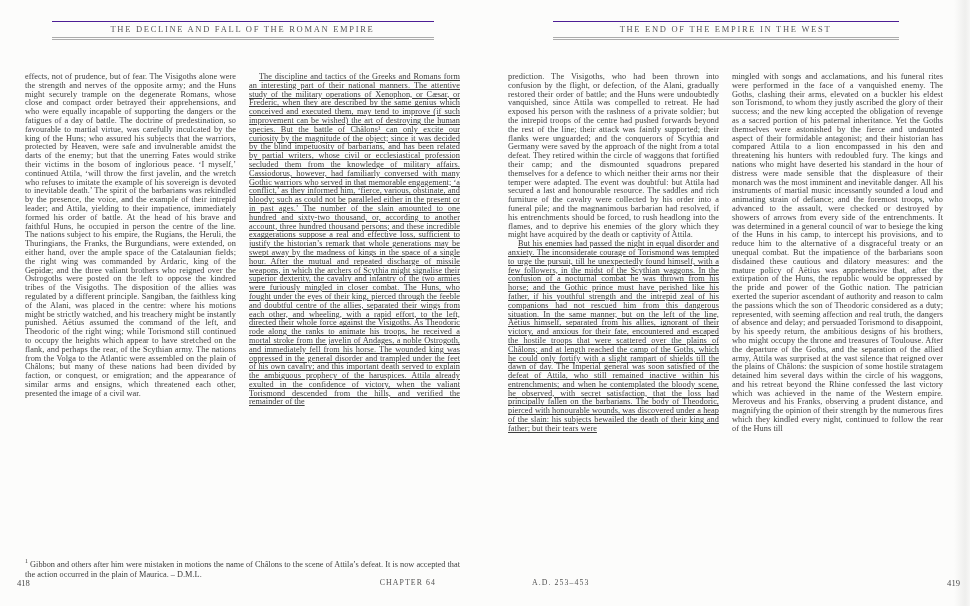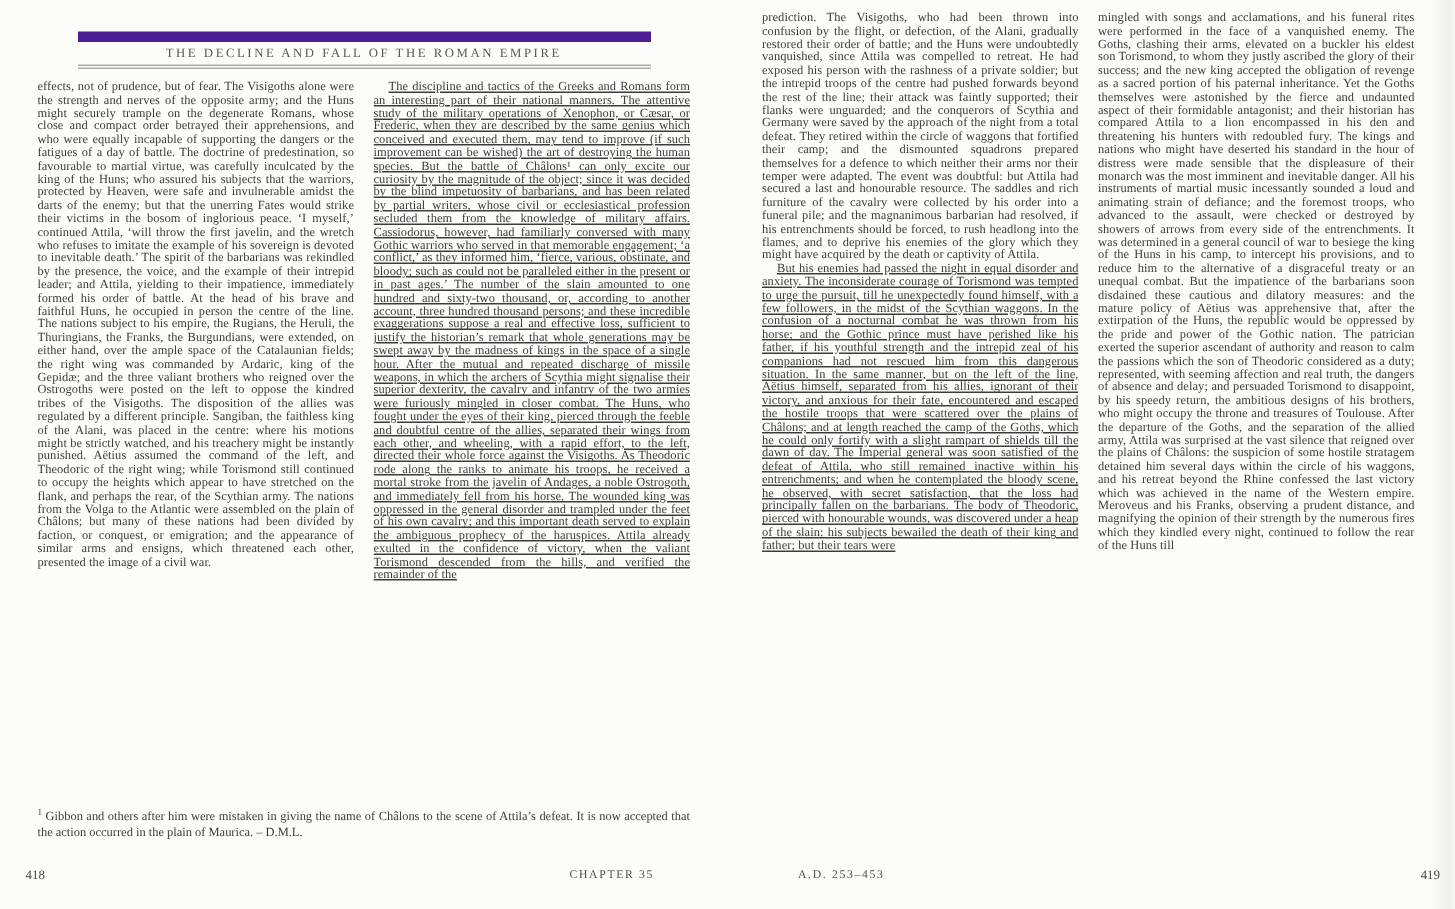--- a/index.html
+++ b/index.html
@@ -10,33 +10,33 @@
     font-family:"Liberation Serif","DejaVu Serif",serif;
     color:#3c3c3c;
     overflow:hidden;
   }
   .page { position:absolute; top:0; height:606px; }
   .page-left  { left:25px;  width:435px; }
   .page-right { left:508px; width:435px; }
 
   .running-head {
     margin:21px auto 0 auto;
-    border-top:7px solid #4c1d95;
+    border-top:1px solid #4c1d95;
     border-bottom:3px double #ababab;
     text-align:center;
     padding:2px 0 3px 0;
     font-size:8.5px;
     letter-spacing:1.7px;
     color:#585858;
     white-space:nowrap;
   }
   .rh-left  { width:382px; }
   .rh-right { width:346px; }
 
-  .cols { display:flex; gap:13px; margin-top:8px; }
+  .cols { display:flex; gap:13px; margin-top:33px; }
   .col  { width:211px; overflow:hidden; text-align:justify;
           -webkit-hyphens:auto; hyphens:auto; }
   .page-left  .col { height:470px; }
   .page-right .col { height:512px; }
 
   .para {
     font-size:8.3px;
     line-height:8.8px;
     letter-spacing:0.05px;
     text-align:justify;
@@ -81,29 +81,32 @@
   </div>
   <div class="cols">
     <div class="col">
       <p class="para">effects, not of prudence, but of fear. The Visigoths alone were the strength and nerves of the opposite army; and the Huns might securely trample on the degenerate Romans, whose close and compact order betrayed their apprehensions, and who were equally incapable of supporting the dangers or the fatigues of a day of battle. The doctrine of predestination, so favourable to martial virtue, was carefully inculcated by the king of the Huns; who assured his subjects that the warriors, protected by Heaven, were safe and invulnerable amidst the darts of the enemy; but that the unerring Fates would strike their victims in the bosom of inglorious peace. ‘I myself,’ continued Attila, ‘will throw the first javelin, and the wretch who refuses to imitate the example of his sovereign is devoted to inevitable death.’ The spirit of the barbarians was rekindled by the presence, the voice, and the example of their intrepid leader; and Attila, yielding to their impatience, immediately formed his order of battle. At the head of his brave and faithful Huns, he occupied in person the centre of the line. The nations subject to his empire, the Rugians, the Heruli, the Thuringians, the Franks, the Burgundians, were extended, on either hand, over the ample space of the Catalaunian fields; the right wing was commanded by Ardaric, king of the Gepidæ; and the three valiant brothers who reigned over the Ostrogoths were posted on the left to oppose the kindred tribes of the Visigoths. The disposition of the allies was regulated by a different principle. Sangiban, the faithless king of the Alani, was placed in the centre: where his motions might be strictly watched, and his treachery might be instantly punished. Aëtius assumed the command of the left, and Theodoric of the right wing; while Torismond still continued to occupy the heights which appear to have stretched on the flank, and perhaps the rear, of the Scythian army. The nations from the Volga to the Atlantic were assembled on the plain of Châlons; but many of these nations had been divided by faction, or conquest, or emigration; and the appearance of similar arms and ensigns, which threatened each other, presented the image of a civil war.</p>
     </div>
     <div class="col">
       <p class="para indent">The discipline and tactics of the Greeks and Romans form an interesting part of their national manners. The attentive study of the military operations of Xenophon, or Cæsar, or Frederic, when they are described by the same genius which conceived and executed them, may tend to improve (if such improvement can be wished) the art of destroying the human species. But the battle of Châlons¹ can only excite our curiosity by the magnitude of the object; since it was decided by the blind impetuosity of barbarians, and has been related by partial writers, whose civil or ecclesiastical profession secluded them from the knowledge of military affairs. Cassiodorus, however, had familiarly conversed with many Gothic warriors who served in that memorable engagement; ‘a conflict,’ as they informed him, ‘fierce, various, obstinate, and bloody; such as could not be paralleled either in the present or in past ages.’ The number of the slain amounted to one hundred and sixty-two thousand, or, according to another account, three hundred thousand persons; and these incredible exaggerations suppose a real and effective loss, sufficient to justify the historian’s remark that whole generations may be swept away by the madness of kings in the space of a single hour. After the mutual and repeated discharge of missile weapons, in which the archers of Scythia might signalise their superior dexterity, the cavalry and infantry of the two armies were furiously mingled in closer combat. The Huns, who fought under the eyes of their king, pierced through the feeble and doubtful centre of the allies, separated their wings from each other, and wheeling, with a rapid effort, to the left, directed their whole force against the Visigoths. As Theodoric rode along the ranks to animate his troops, he received a mortal stroke from the javelin of Andages, a noble Ostrogoth, and immediately fell from his horse. The wounded king was oppressed in the general disorder and trampled under the feet of his own cavalry; and this important death served to explain the ambiguous prophecy of the haruspices. Attila already exulted in the confidence of victory, when the valiant Torismond descended from the hills, and verified the remainder of the</p>
     </div>
   </div>
   <div class="footnote">
-    <sup>1</sup><span> Gibbon and others after him were mistaken in giving the name of Châlons to the scene of Attila’s defeat. It is now accepted that the action occurred in the plain of Maurica. – D.M.L.</span>
+    <sup>1</sup><span> Gibbon and others after him were mistaken in motions the name of Châlons to the scene of Attila’s defeat. It is now accepted that the action occurred in the plain of Maurica. – D.M.L.</span>
   </div>
   <div class="page-footer">
     <span class="folio fl-num-left">418</span>
-    <span class="folio caps fl-chapter">CHAPTER 35</span>
+    <span class="folio caps fl-chapter">CHAPTER 64</span>
   </div>
 </div>
 
 <div class="page page-right">
+  <div class="running-head rh-right">
+    <span>THE END OF THE EMPIRE IN THE WEST</span>
+  </div>
   <div class="cols">
     <div class="col">
       <p class="para">prediction. The Visigoths, who had been thrown into confusion by the flight, or defection, of the Alani, gradually restored their order of battle; and the Huns were undoubtedly vanquished, since Attila was compelled to retreat. He had exposed his person with the rashness of a private soldier; but the intrepid troops of the centre had pushed forwards beyond the rest of the line; their attack was faintly supported; their flanks were unguarded; and the conquerors of Scythia and Germany were saved by the approach of the night from a total defeat. They retired within the circle of waggons that fortified their camp; and the dismounted squadrons prepared themselves for a defence to which neither their arms nor their temper were adapted. The event was doubtful: but Attila had secured a last and honourable resource. The saddles and rich furniture of the cavalry were collected by his order into a funeral pile; and the magnanimous barbarian had resolved, if his entrenchments should be forced, to rush headlong into the flames, and to deprive his enemies of the glory which they might have acquired by the death or captivity of Attila.</p>
       <p class="para indent">But his enemies had passed the night in equal disorder and anxiety. The inconsiderate courage of Torismond was tempted to urge the pursuit, till he unexpectedly found himself, with a few followers, in the midst of the Scythian waggons. In the confusion of a nocturnal combat he was thrown from his horse; and the Gothic prince must have perished like his father, if his youthful strength and the intrepid zeal of his companions had not rescued him from this dangerous situation. In the same manner, but on the left of the line, Aëtius himself, separated from his allies, ignorant of their victory, and anxious for their fate, encountered and escaped the hostile troops that were scattered over the plains of Châlons; and at length reached the camp of the Goths, which he could only fortify with a slight rampart of shields till the dawn of day. The Imperial general was soon satisfied of the defeat of Attila, who still remained inactive within his entrenchments; and when he contemplated the bloody scene, he observed, with secret satisfaction, that the loss had principally fallen on the barbarians. The body of Theodoric, pierced with honourable wounds, was discovered under a heap of the slain: his subjects bewailed the death of their king and father; but their tears were</p>
     </div>
     <div class="col">
       <p class="para">mingled with songs and acclamations, and his funeral rites were performed in the face of a vanquished enemy. The Goths, clashing their arms, elevated on a buckler his eldest son Torismond, to whom they justly ascribed the glory of their success; and the new king accepted the obligation of revenge as a sacred portion of his paternal inheritance. Yet the Goths themselves were astonished by the fierce and undaunted aspect of their formidable antagonist; and their historian has compared Attila to a lion encompassed in his den and threatening his hunters with redoubled fury. The kings and nations who might have deserted his standard in the hour of distress were made sensible that the displeasure of their monarch was the most imminent and inevitable danger. All his instruments of martial music incessantly sounded a loud and animating strain of defiance; and the foremost troops, who advanced to the assault, were checked or destroyed by showers of arrows from every side of the entrenchments. It was determined in a general council of war to besiege the king of the Huns in his camp, to intercept his provisions, and to reduce him to the alternative of a disgraceful treaty or an unequal combat. But the impatience of the barbarians soon disdained these cautious and dilatory measures: and the mature policy of Aëtius was apprehensive that, after the extirpation of the Huns, the republic would be oppressed by the pride and power of the Gothic nation. The patrician exerted the superior ascendant of authority and reason to calm the passions which the son of Theodoric considered as a duty; represented, with seeming affection and real truth, the dangers of absence and delay; and persuaded Torismond to disappoint, by his speedy return, the ambitious designs of his brothers, who might occupy the throne and treasures of Toulouse. After the departure of the Goths, and the separation of the allied army, Attila was surprised at the vast silence that reigned over the plains of Châlons: the suspicion of some hostile stratagem detained him several days within the circle of his waggons, and his retreat beyond the Rhine confessed the last victory which was achieved in the name of the Western empire. Meroveus and his Franks, observing a prudent distance, and magnifying the opinion of their strength by the numerous fires which they kindled every night, continued to follow the rear of the Huns till</p>
     </div>
   </div>
   <div class="page-footer">

